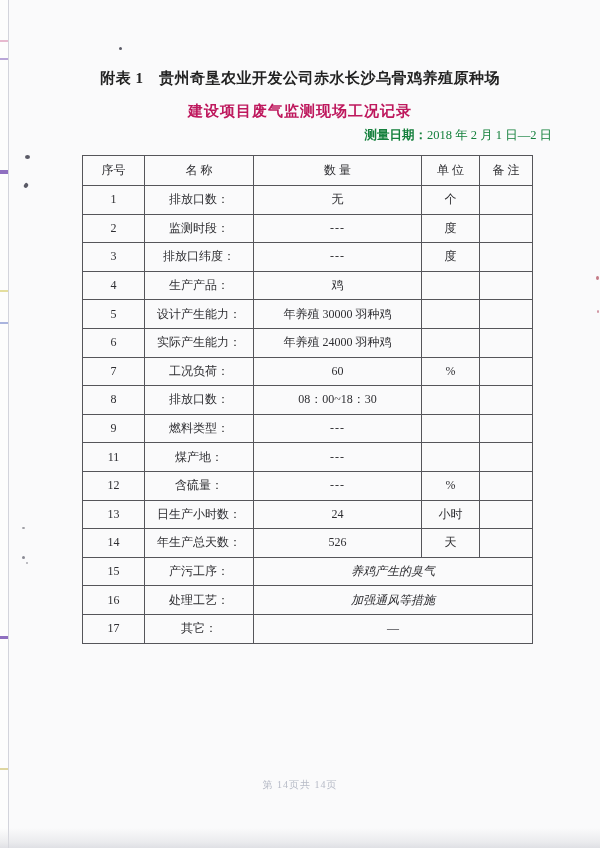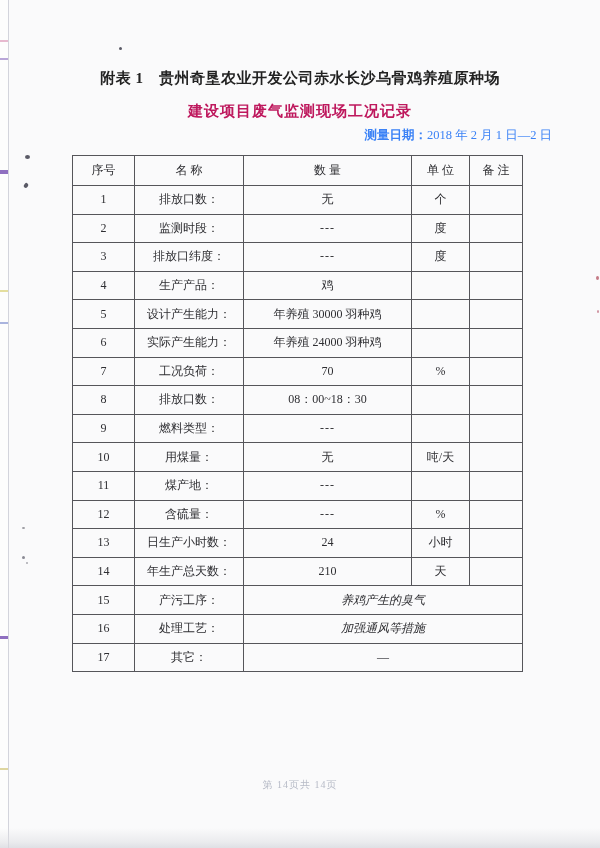--- a/index.html
+++ b/index.html
@@ -19,25 +19,25 @@
   
   .bottom-band{position:absolute;left:0;bottom:0;width:600px;height:20px;
     background:linear-gradient(to bottom, rgba(222,223,227,0) 0%, rgba(222,223,227,.55) 70%, rgba(214,215,221,.75) 100%);}
   
   .speck{position:absolute;border-radius:50%;background:#5a5a66;}
   
   .title1{position:absolute;top:69px;left:0;width:600px;text-align:center;
     font-size:15px;font-weight:bold;letter-spacing:.5px;color:#222;}
   .title2{position:absolute;top:102px;left:0;width:600px;text-align:center;
     font-size:15px;font-weight:bold;letter-spacing:1px;color:#be185d;}
-  .date-line{position:absolute;top:127px;right:90px;font-size:12.5px;color:#3b82f6;}
+  .date-line{position:absolute;top:127px;right:90px;font-size:12.5px;color:#15803d;}
   .date-line .lbl{font-weight:bold;}
   
   table.main{
-    position:absolute;left:72px;top:155px;width:450px;
+    position:absolute;left:82px;top:155px;width:450px;
     border-collapse:collapse;table-layout:fixed;
   }
   table.main th, table.main td{
     border:1px solid #55555a;
     font-size:12px;font-weight:normal;
     text-align:center;vertical-align:middle;
     padding:0;color:#2e2e32;
     overflow:hidden;white-space:nowrap;
   }
   table.main thead tr{height:30px;}
@@ -133,43 +133,36 @@
         <tr>
           <td>6</td>
           <td>实际产生能力：</td>
           <td>年养殖 24000 羽种鸡</td>
           <td></td>
           <td></td>
         </tr>
         <tr>
           <td>7</td>
           <td>工况负荷：</td>
-          <td>70</td>
+          <td>60</td>
           <td>%</td>
           <td></td>
         </tr>
         <tr>
           <td>8</td>
           <td>排放口数：</td>
           <td>08：00~18：30</td>
           <td></td>
           <td></td>
         </tr>
         <tr>
           <td>9</td>
           <td>燃料类型：</td>
           <td class="faint-dash">---</td>
           <td></td>
-          <td></td>
-        </tr>
-        <tr>
-          <td>10</td>
-          <td>用煤量：</td>
-          <td>无</td>
-          <td>吨/天</td>
           <td></td>
         </tr>
         <tr>
           <td>11</td>
           <td>煤产地：</td>
           <td class="faint-dash">---</td>
           <td></td>
           <td></td>
         </tr>
         <tr>
@@ -182,21 +175,21 @@
         <tr>
           <td>13</td>
           <td>日生产小时数：</td>
           <td>24</td>
           <td>小时</td>
           <td></td>
         </tr>
         <tr>
           <td>14</td>
           <td>年生产总天数：</td>
-          <td>210</td>
+          <td>526</td>
           <td>天</td>
           <td></td>
         </tr>
         <tr>
           <td>15</td>
           <td>产污工序：</td>
           <td colspan="3" class="left-val">养鸡产生的臭气</td>
         </tr>
         <tr>
           <td>16</td>

